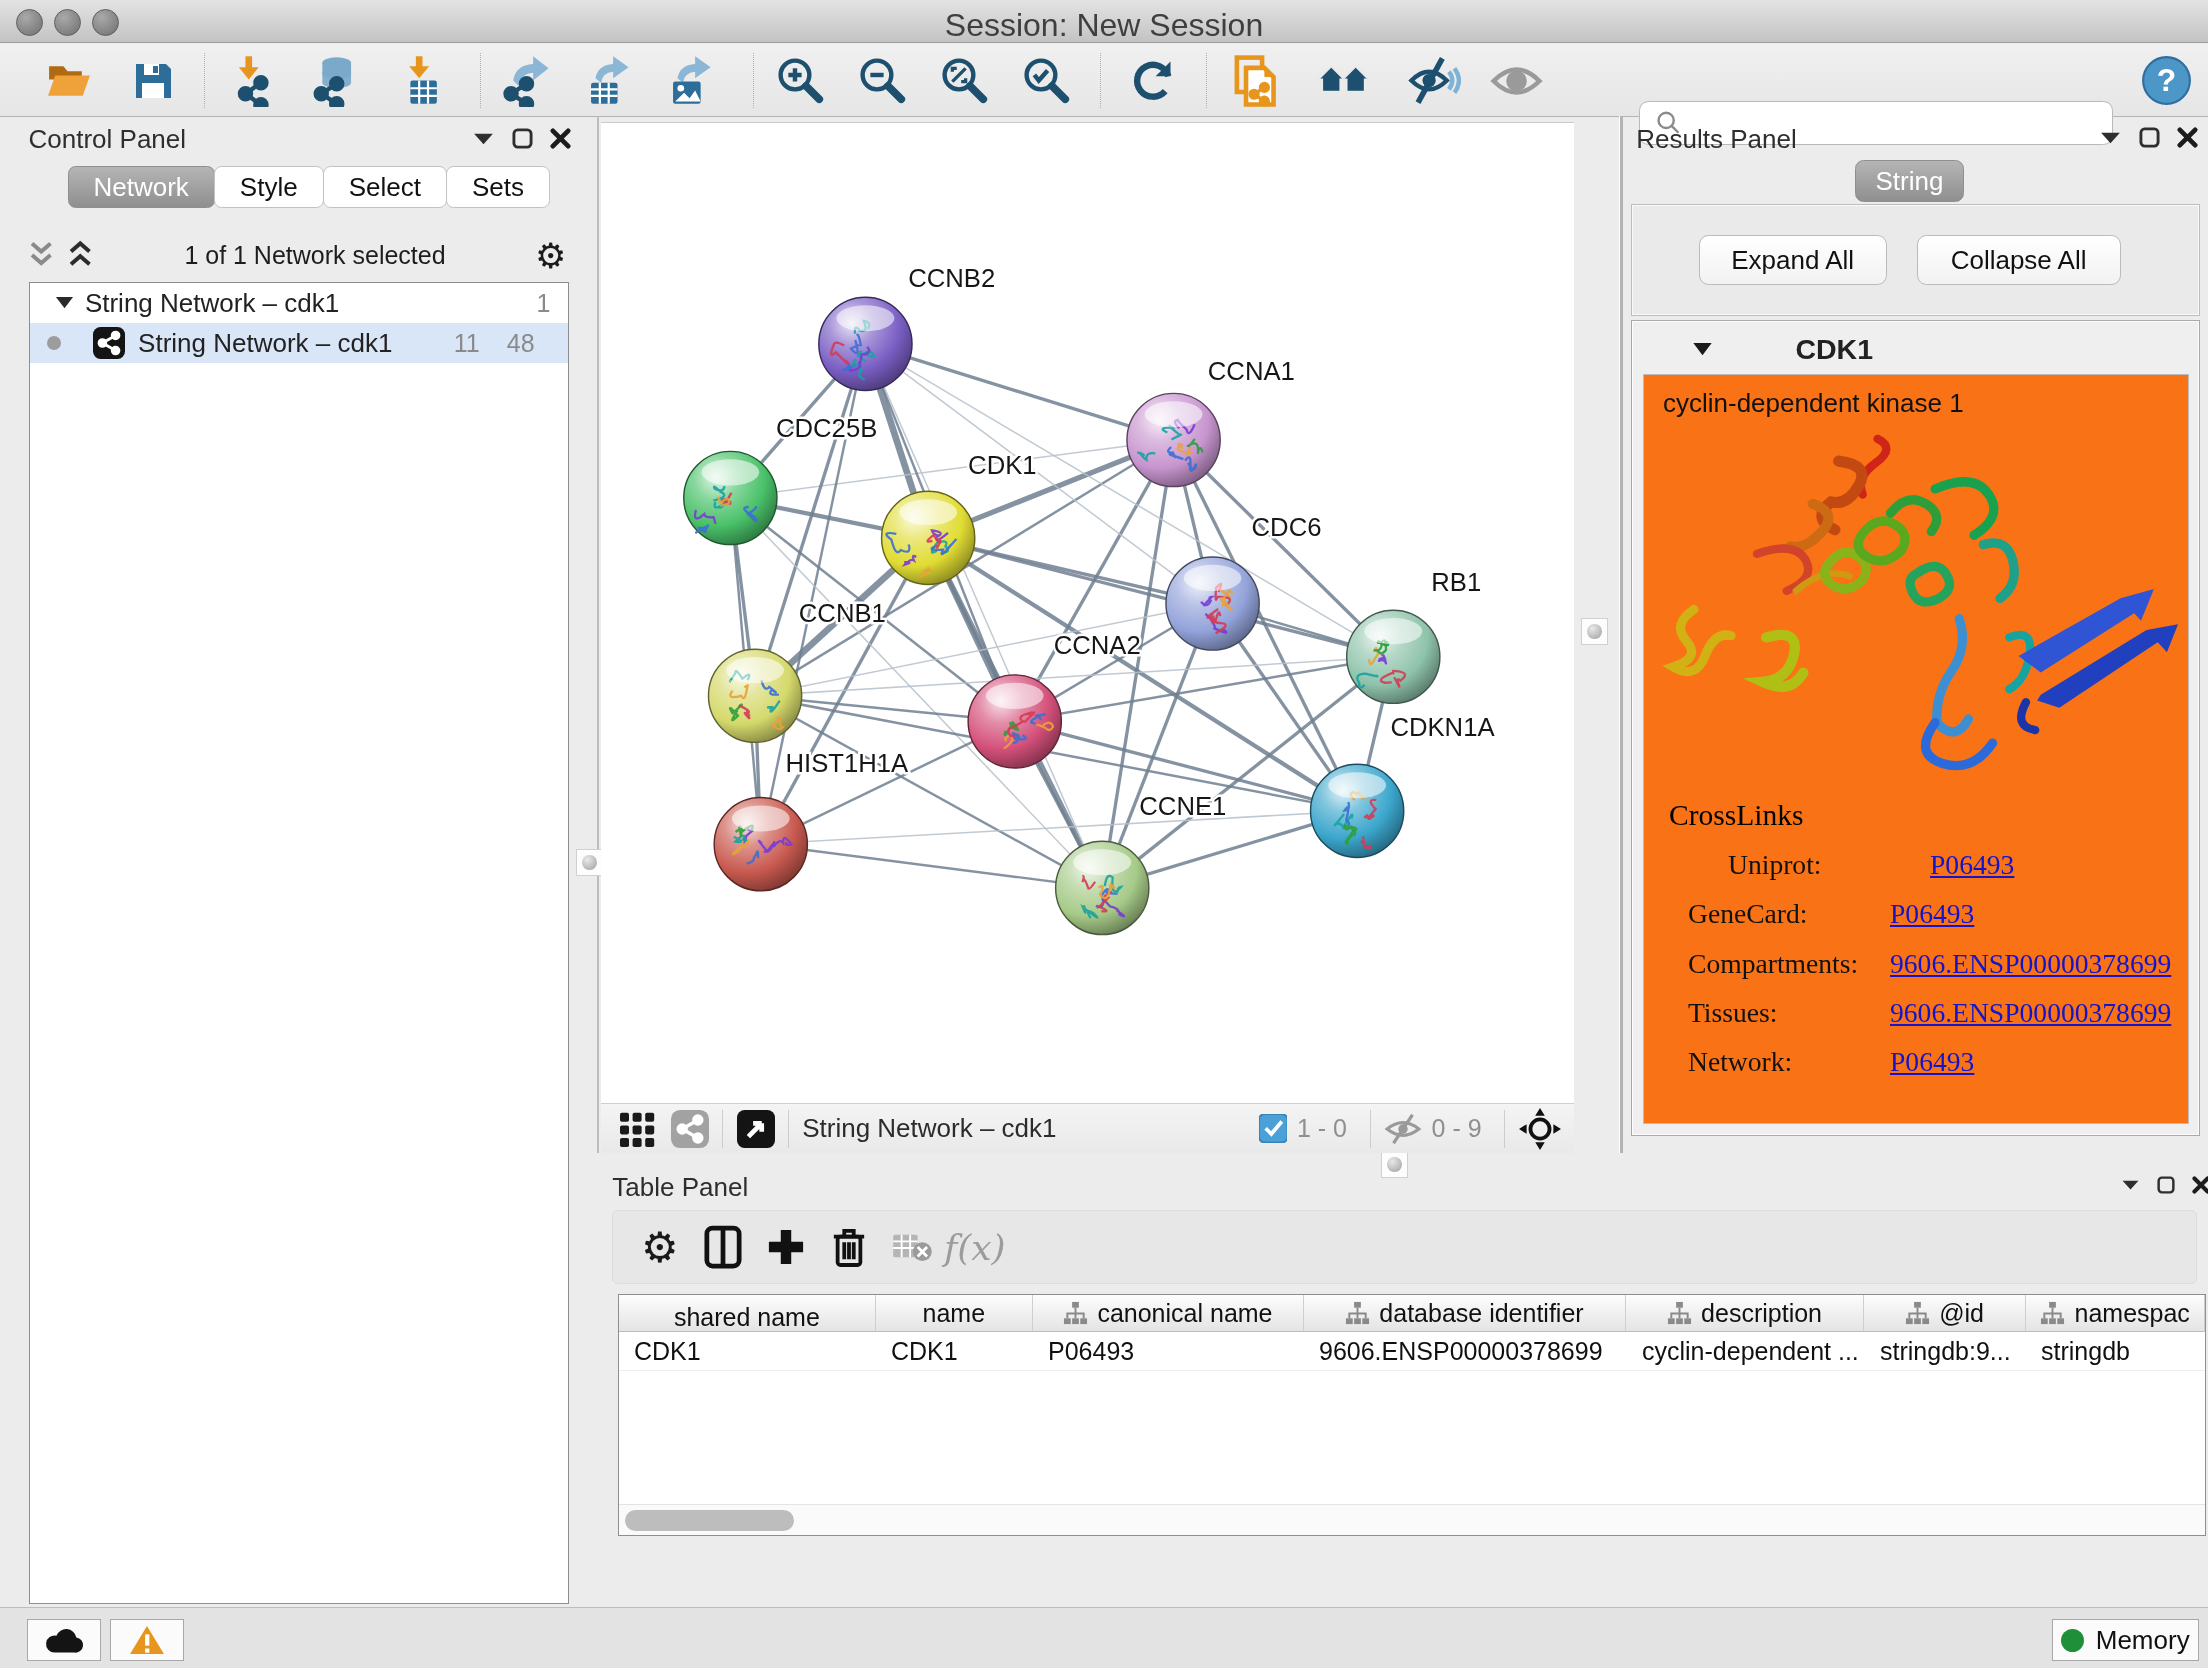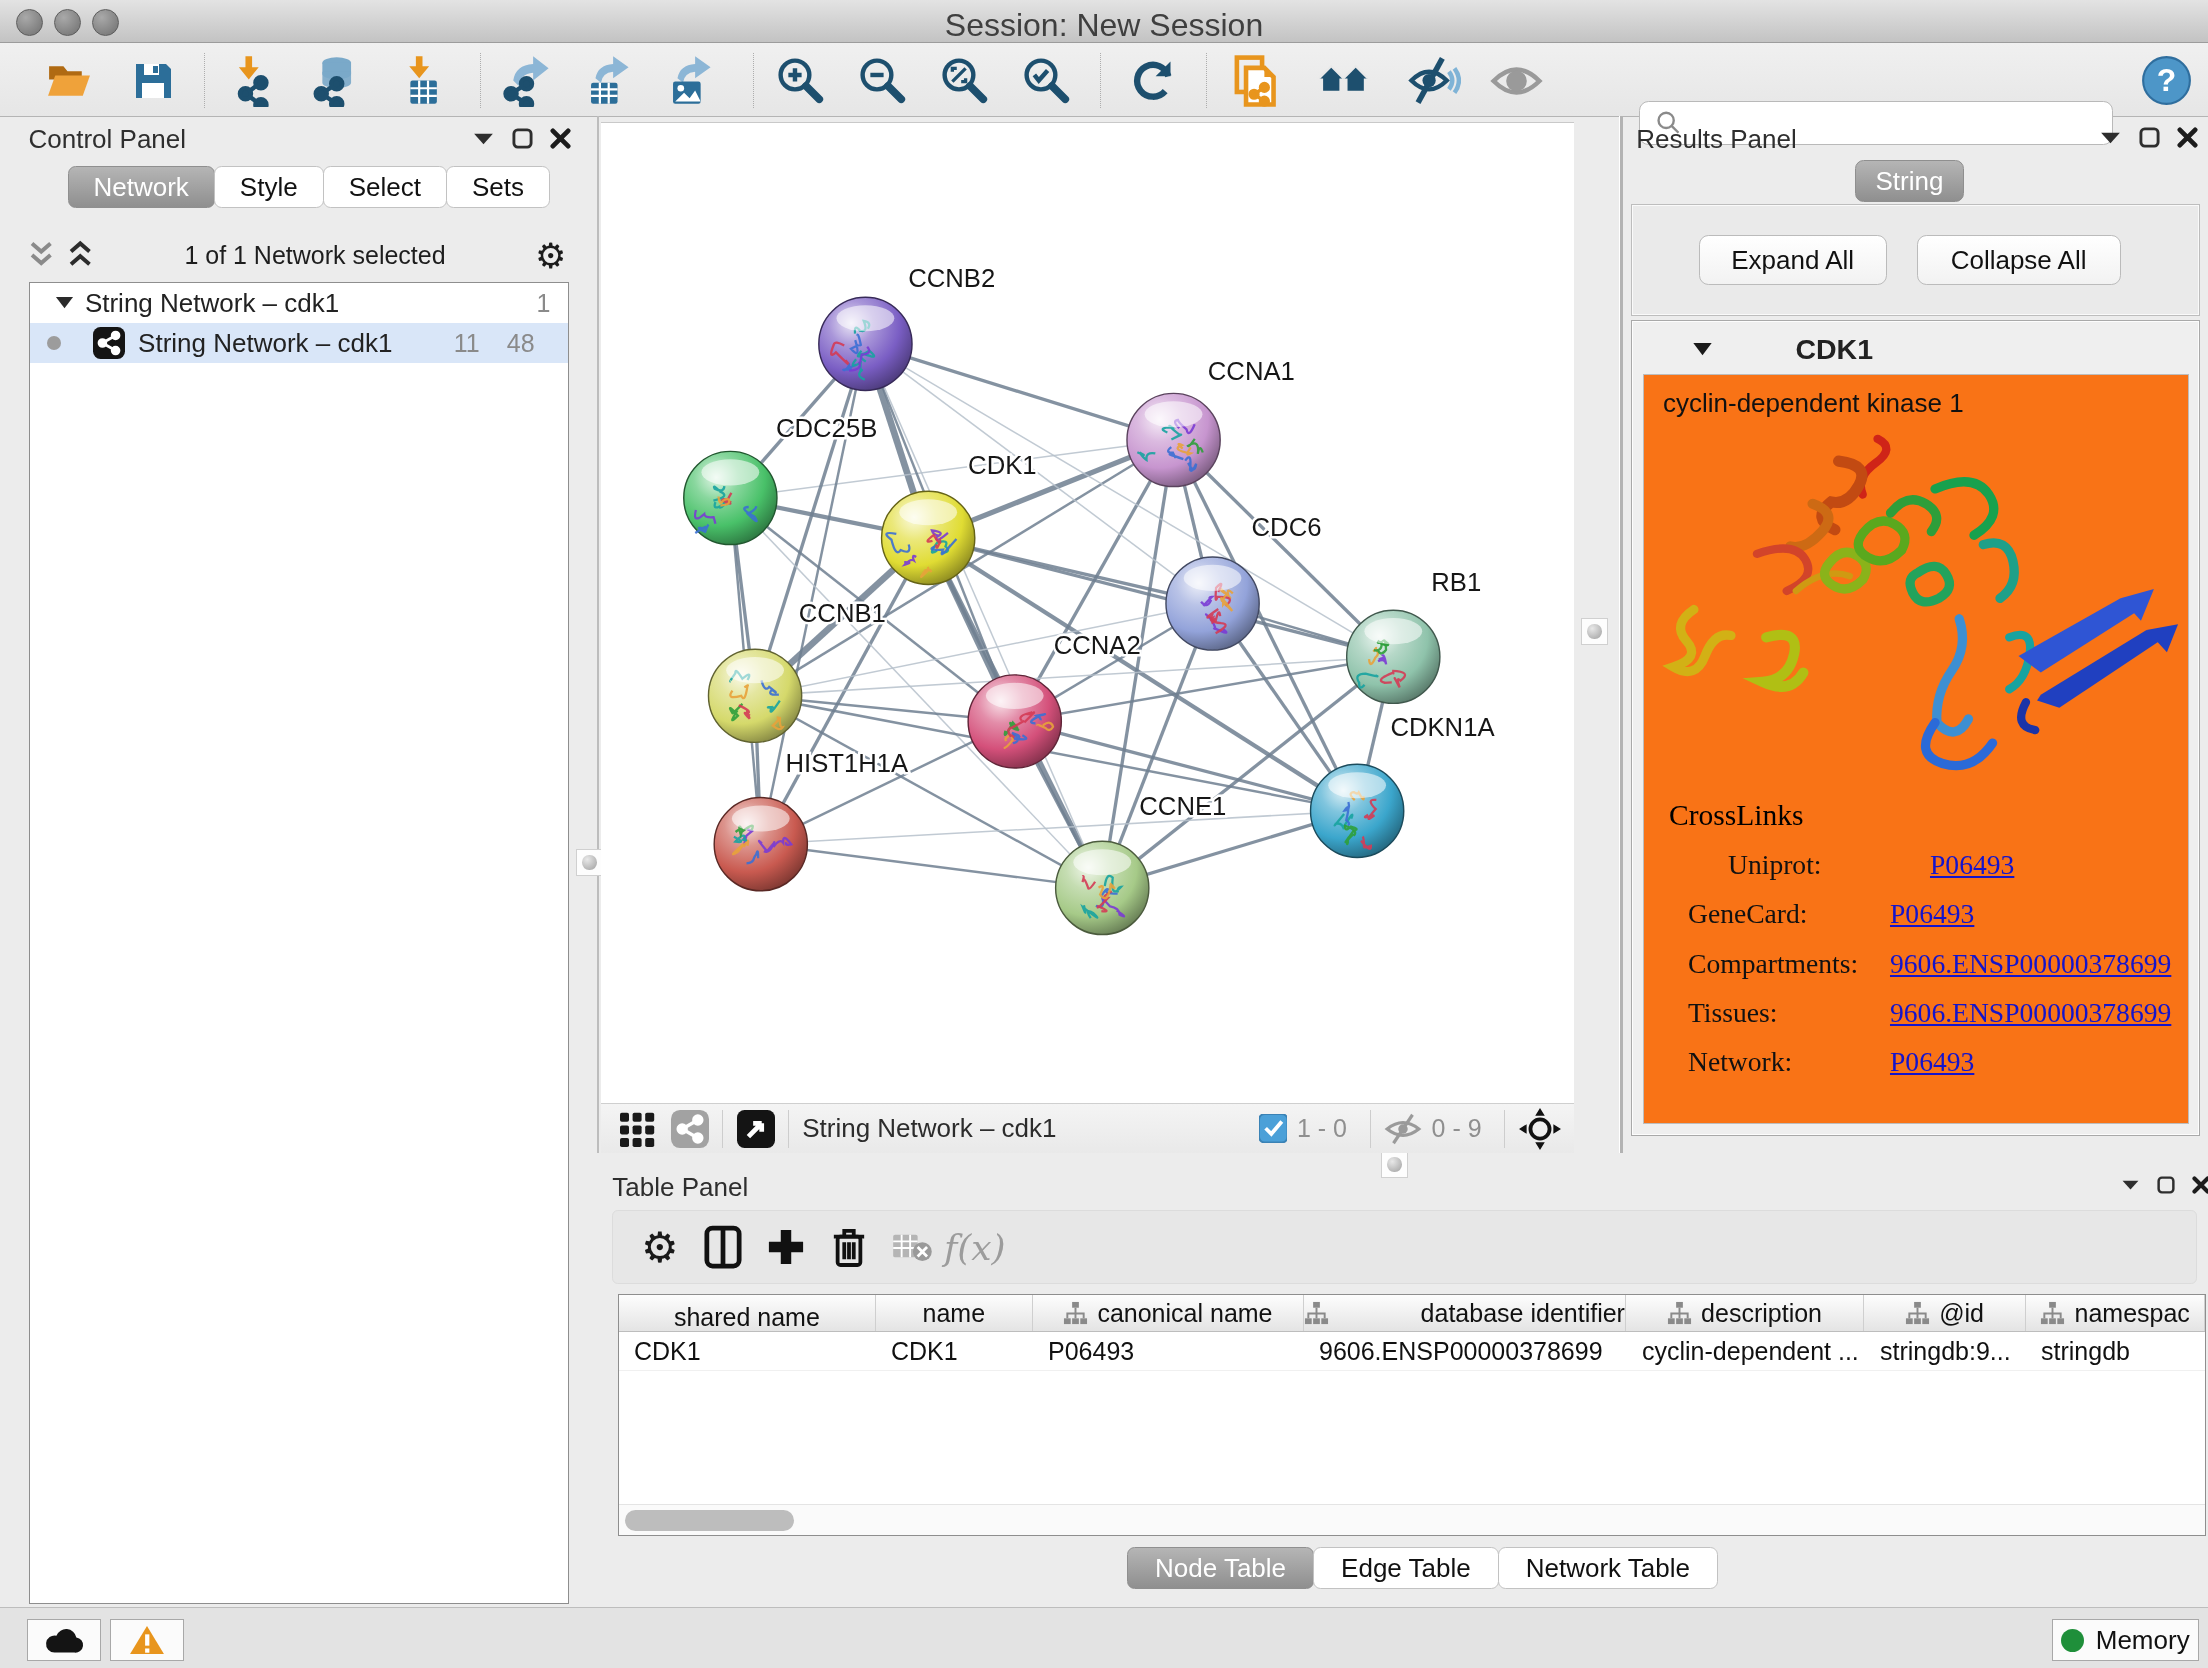--- a/index.html
+++ b/index.html
@@ -777,21 +777,21 @@
               <g fill="#8a8a8a">
                 <rect x="9.5" y="1" width="7" height="6"></rect>
                 <rect x="1" y="18" width="7" height="6"></rect>
                 <rect x="9.5" y="18" width="7" height="6"></rect>
                 <rect x="18" y="18" width="7" height="6"></rect>
               </g>
               <path d="M13 7v6M4.5 18v-5h17v5M13 13v5" stroke="#8a8a8a" stroke-width="2" fill="none"></path>
             </svg>
             <span>canonical name</span>
           </div>
-          <div class="th" style="width: 323px; justify-content: space-between;">
+          <div class="th" style="width: 323px;">
             <svg width="25" height="25" viewBox="0 0 26 26">
               <g fill="#8a8a8a">
                 <rect x="9.5" y="1" width="7" height="6"></rect>
                 <rect x="1" y="18" width="7" height="6"></rect>
                 <rect x="9.5" y="18" width="7" height="6"></rect>
                 <rect x="18" y="18" width="7" height="6"></rect>
               </g>
               <path d="M13 7v6M4.5 18v-5h17v5M13 13v5" stroke="#8a8a8a" stroke-width="2" fill="none"></path>
             </svg>
             <span>database identifier</span>
@@ -839,25 +839,20 @@
           <div class="td" style="width: 256px;">P06493</div>
           <div class="td" style="width: 308px;">9606.ENSP00000378699</div>
           <div class="td" style="width: 223px;">cyclin-dependent ...</div>
           <div class="td" style="width: 146px;">stringdb:9...</div>
           <div class="td" style="width: 164px;">stringdb</div>
         </div>
       <div id="tp-scroll">
           <div id="tp-thumb"></div>
         </div>
     </div>
-    <div id="tp-tabs">
-        <div class="tab active">Node Table</div>
-        <div class="tab">Edge Table</div>
-        <div class="tab">Network Table</div>
-      </div>
   </div>
 
   <div id="status-bar" class="abs">
     <div class="sb-btn" style="left:27px;width:72px">
       <svg width="42" height="28.5" viewBox="0 0 44 30">
           <path d="M12 28a9 9 0 1 1 2-17.8A11 11 0 0 1 35 12a8 8 0 0 1-2 16z" fill="#141414"></path>
         </svg>
     </div>
     <div class="sb-btn" style="left:110px;width:72px">
       <svg width="36" height="32" viewBox="0 0 38 34">

